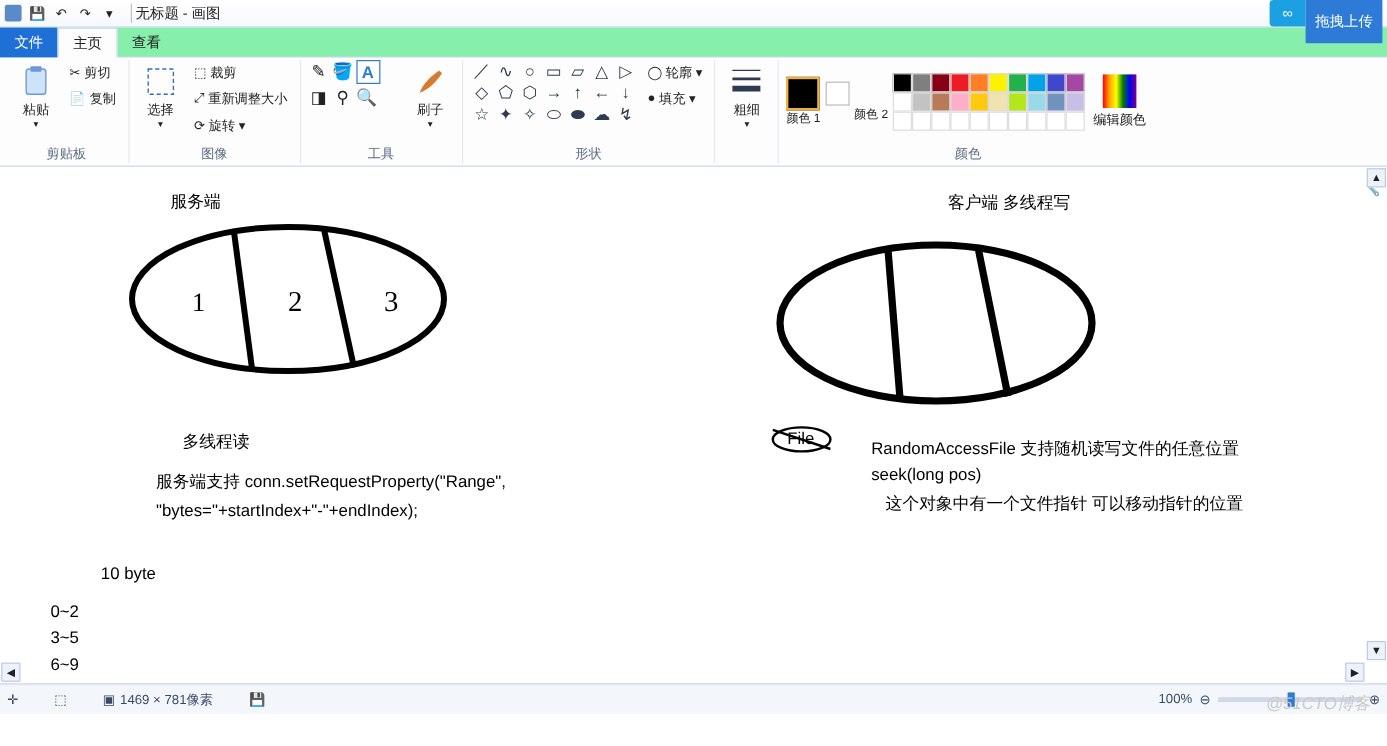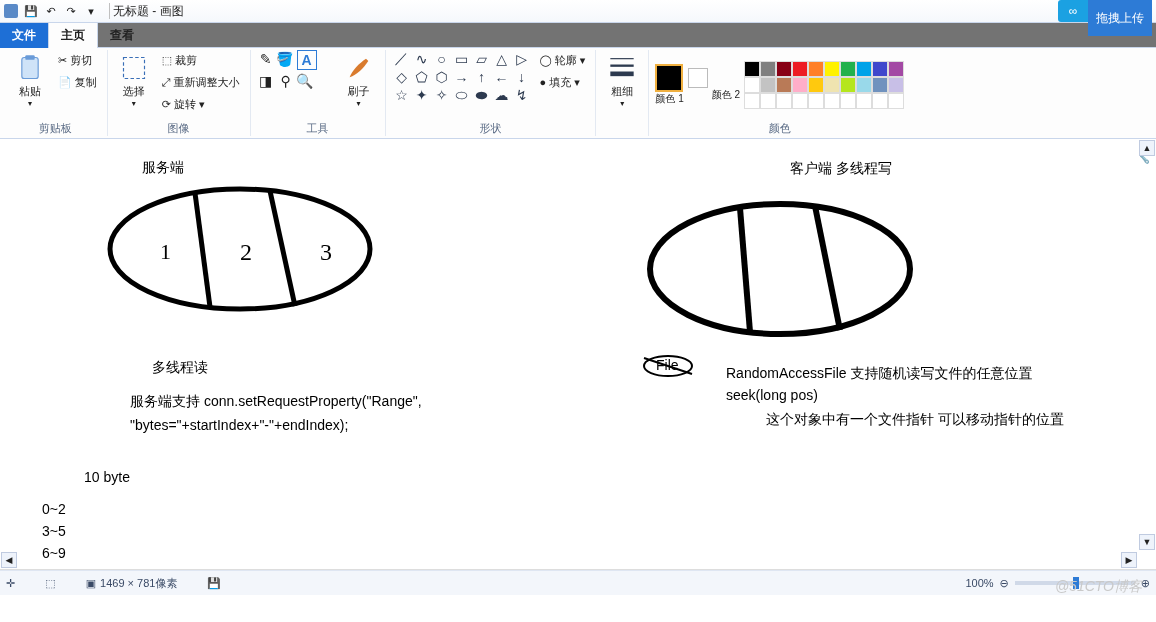--- a/index.html
+++ b/index.html
@@ -4,21 +4,21 @@
 <style>
   html,body{margin:0;padding:0;font-family:"Microsoft YaHei",Arial,sans-serif;font-size:12px;background:#fff;color:#222;}
   .titlebar{background:linear-gradient(#fff,#f5f8fc);height:22px;display:flex;align-items:center;padding:0 4px;border-bottom:1px solid #c9d6eb;}
   .titlebar .app-icon{width:14px;height:14px;background:#5a8ac7;border-radius:2px;margin-right:4px;}
   .qat{display:flex;gap:2px;margin-right:6px;}
   .qat-btn{width:18px;height:18px;display:flex;align-items:center;justify-content:center;border-radius:2px;cursor:pointer;font-size:11px;}
   .sep{width:1px;height:16px;background:#c0c0c0;margin:0 3px;}
   .right-pill{position:absolute;right:4px;top:0;display:flex;}
   .cloud{background:#1ba1e2;color:#fff;height:22px;width:30px;display:flex;align-items:center;justify-content:center;border-radius:3px 0 0 3px;}
   .drag-btn{background:#2d7bd6;color:#fff;height:36px;padding:0 8px;display:flex;align-items:center;font-size:12px;}
-  .tabbar{height:24px;display:flex;align-items:center;background:#737373;border-bottom:1px solid #c9d6eb;font-weight:bold;}
+  .tabbar{height:24px;display:flex;align-items:flex-start;background:#86efac;border-bottom:1px solid #c9d6eb;}
   .tab{padding:4px 12px;cursor:pointer;font-size:12px;}
   .tab.file{background:#1e6fd6;color:#fff;}
   .tab.sel{background:#fdfdfd;border:1px solid #c9d6eb;border-bottom:1px solid #fdfdfd;}
   .ribbon{background:#fdfdfd;border-bottom:1px solid #c9d6eb;height:86px;display:flex;padding:2px 4px;position:relative;}
   .group{border-right:1px solid #e3e9f2;padding:0 6px;display:flex;flex-direction:column;justify-content:space-between;align-items:center;}
   .group-content{display:flex;align-items:flex-start;gap:4px;flex:1;}
   .group-label{font-size:11px;color:#5a6b85;text-align:center;margin-top:2px;}
   .bigbtn{display:flex;flex-direction:column;align-items:center;justify-content:center;width:40px;height:62px;cursor:pointer;font-size:11px;}
   .bigbtn .ic{width:28px;height:28px;margin-bottom:2px;}
   .smbtn{display:flex;align-items:center;gap:3px;height:20px;padding:0 4px;cursor:pointer;font-size:11px;white-space:nowrap;}
@@ -219,20 +219,24 @@
           <div class="pc" style="background: rgb(255, 255, 255);"></div>
           <div class="pc" style="background: rgb(255, 255, 255);"></div>
           <div class="pc" style="background: rgb(255, 255, 255);"></div>
           <div class="pc" style="background: rgb(255, 255, 255);"></div>
           <div class="pc" style="background: rgb(255, 255, 255);"></div>
           <div class="pc" style="background: rgb(255, 255, 255);"></div>
           <div class="pc" style="background: rgb(255, 255, 255);"></div>
           <div class="pc" style="background: rgb(255, 255, 255);"></div>
           <div class="pc" style="background: rgb(255, 255, 255);"></div>
         </div>
+      <div class="bigbtn" style="width:50px;">
+        <div class="ic" style="background:linear-gradient(90deg,red,orange,yellow,green,blue,purple);"></div>
+        <span>编辑颜色</span>
+      </div>
     </div>
     <div class="group-label">颜色</div>
   </div>
 
   <div class="input-ime">
     <div class="ime-ico" style="background:#ff6a00;color:#fff;border-radius:3px;">S</div>
     <div class="ime-ico">中</div>
     <div class="ime-ico">🌙</div>
     <div class="ime-ico">≡</div>
     <div class="ime-ico">⌨</div>
@@ -267,21 +271,21 @@
     <div class="txt" style="left:130px;top:278px;">"bytes="+startIndex+"-"+endIndex);</div>
 
     <svg width="60" height="30" style="position:absolute;left:640px;top:215px;">
       <ellipse cx="28" cy="12" rx="24" ry="10" fill="none" stroke="#000" stroke-width="2"></ellipse>
       <line x1="4" y1="4" x2="52" y2="20" stroke="#000" stroke-width="2"></line>
     </svg>
     <div class="txt" style="left:656px;top:218px;font-size:14px;">File</div>
 
     <div class="txt" style="left:726px;top:226px;">RandomAccessFile 支持随机读写文件的任意位置</div>
     <div class="txt" style="left:726px;top:248px;">seek(long pos)</div>
-    <div class="txt" style="left:766px;top:272px;">这个对象中有一个文件指针 可以移动指针的位置</div>
+    <div class="txt" style="left:738px;top:272px;">这个对象中有一个文件指针 可以移动指针的位置</div>
 
     <div class="txt" style="left:84px;top:330px;">10 byte</div>
     <div class="txt" style="left:42px;top:362px;">0~2</div>
     <div class="txt" style="left:42px;top:384px;">3~5</div>
     <div class="txt" style="left:42px;top:406px;">6~9</div>
   </div>
 
   <div style="position:absolute;right:0;top:0;display:flex;flex-direction:column;align-items:center;">
     <div class="scroll-btn">▲</div>
   </div>

